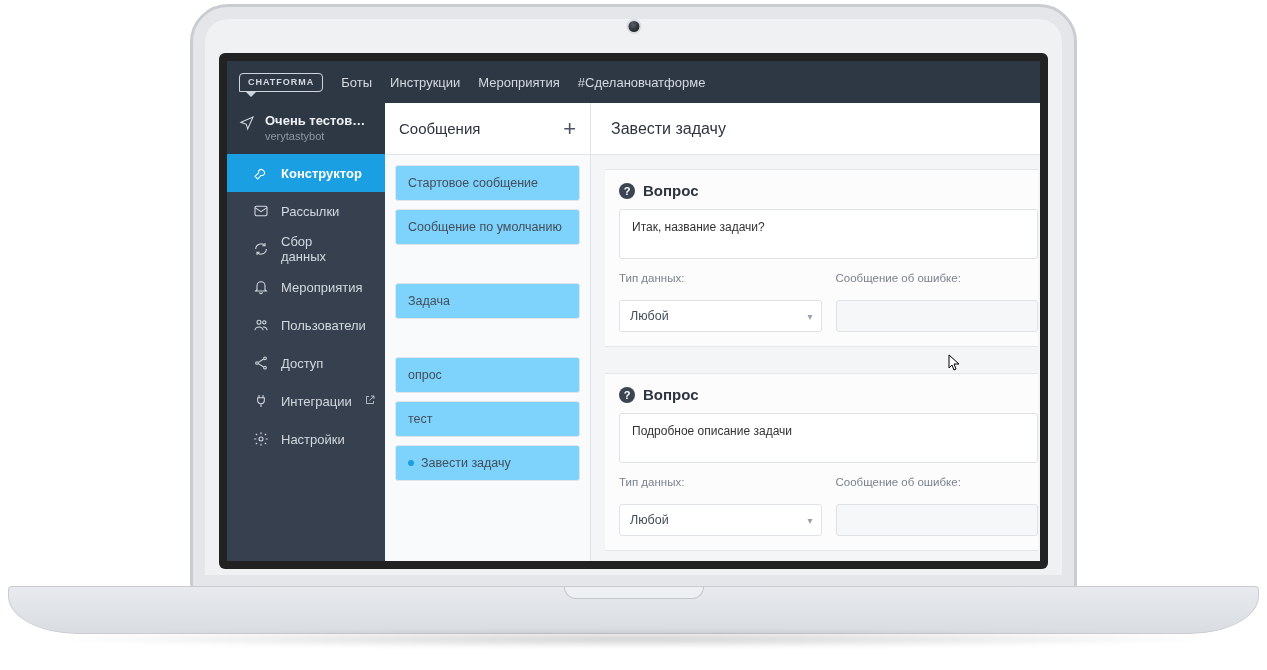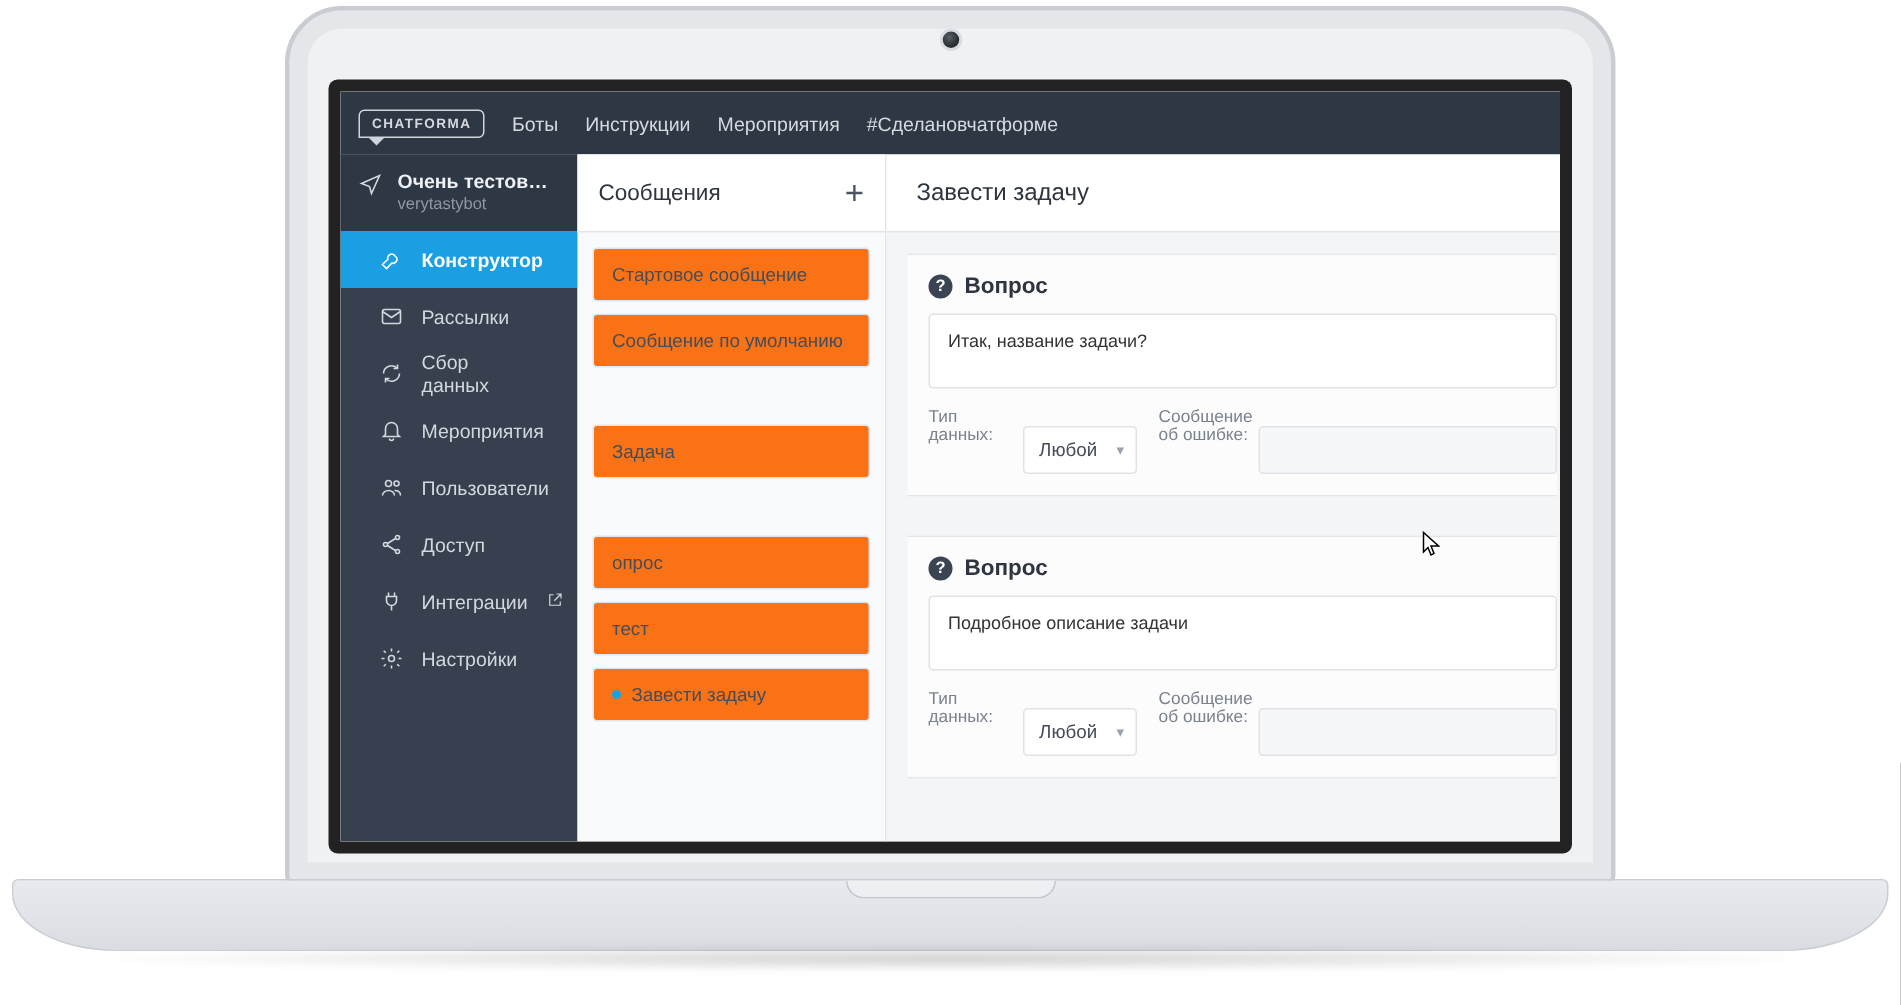--- a/index.html
+++ b/index.html
@@ -145,21 +145,21 @@
     display: flex; align-items: center; justify-content: space-between;
     padding: 0 14px;
     border-bottom: 1px solid #e1e4e8;
     background: #fff;
     text-align: right;
   }
   .col-msgs .head h2 { font-size: 15px; font-weight: 500; color: #2e3540; }
   .plus { font-size: 22px; color: #4a5463; line-height: 1; cursor: pointer; user-select: none; }
   .list { padding: 10px; display: flex; flex-direction: column; gap: 8px; }
   .card {
-    background: #f97316;
+    background: #7dd3fc;
     border: 1px solid #e1e4e8;
     border-radius: 3px;
     padding: 10px 12px;
     font-size: 12.5px;
     color: #454d59;
     cursor: pointer;
     display: flex; align-items: center; gap: 7px;
   }
   .card .dot { width: 6px; height: 6px; border-radius: 50%; background: #1a9fe3; flex: 0 0 auto; }
   .list .gap { height: 22px; }
@@ -197,21 +197,21 @@
     border: 1px solid #dfe3e7;
     border-radius: 3px;
     background: #fff;
     padding: 10px 12px;
     font-size: 12px;
     color: #333;
     resize: none;
     font-family: inherit;
   }
   .row { display: flex; gap: 14px; margin-top: 10px; }
-  .field { flex: 1; display: flex; flex-direction: row; gap: 4px; }
+  .field { flex: 1; display: flex; flex-direction: column; gap: 4px; }
   .field label { font-size: 11.5px; color: #7a828e; }
   .select, .err-input {
     height: 32px; border: 1px solid #dfe3e7; border-radius: 3px;
     background: #fff; padding: 0 26px 0 10px;
     font-size: 12.5px; color: #454d59;
     display: flex; align-items: center; position: relative;
     cursor: pointer;
     margin-top: 12px;
   }
   .select .chev {

